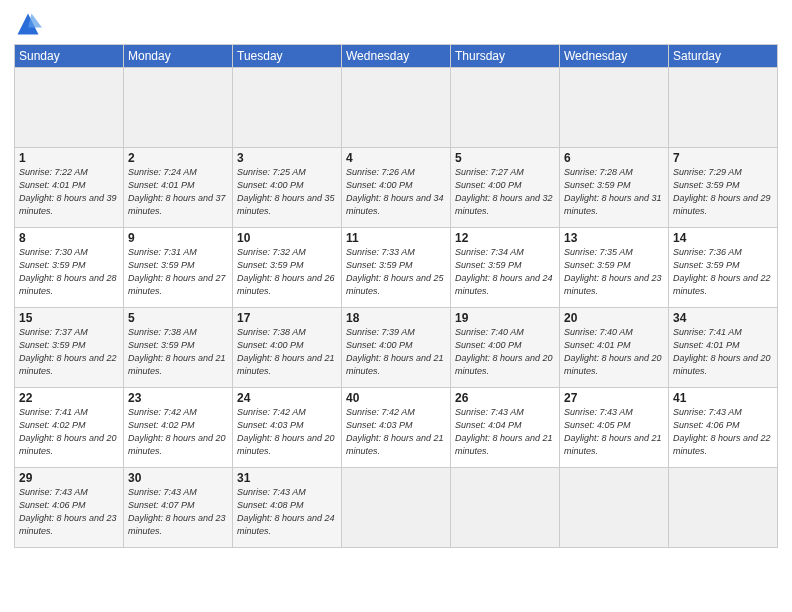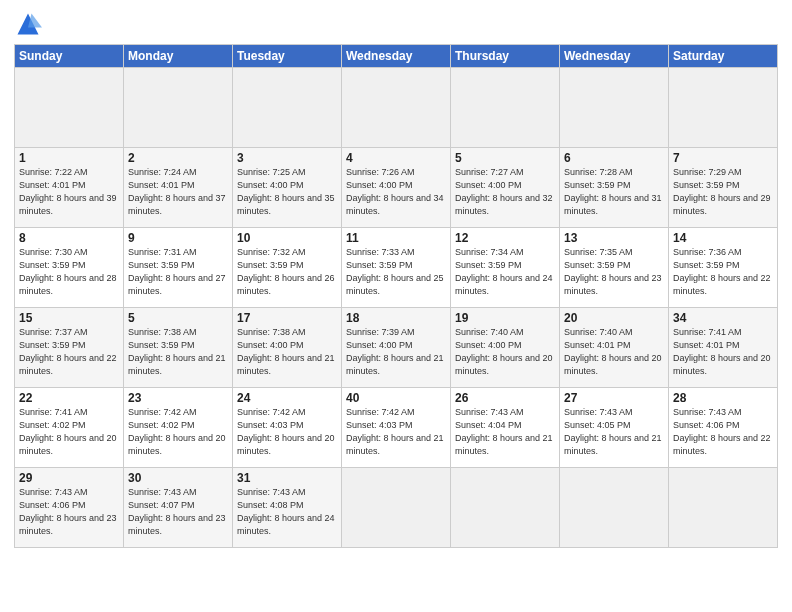--- a/index.html
+++ b/index.html
@@ -59,21 +59,21 @@
     }
     .calendar {
       width: 100%;
       border-collapse: collapse;
       table-layout: fixed;
     }
     .calendar th {
       background: #3a6bc4;
       color: #fff;
       font-size: 12px;
-      font-weight: bold;
+      font-weight: normal;
       padding: 4px 4px;
       text-align: left;
       border: 1px solid #ccc;
     }
     .calendar td {
       border: 1px solid #ccc;
       vertical-align: top;
       padding: 3px 4px;
       font-size: 9.5px;
       color: #333;
@@ -93,20 +93,21 @@
       font-size: 12px;
       font-weight: bold;
       color: #222;
       display: block;
       margin-bottom: 1px;
     }
     .day-info {
       font-size: 9px;
       color: #333;
       line-height: 1.45;
+      font-style: italic;
     }
   </style>
 </head>
 <body>
 
 <div class="page">
   <div class="header">
     <div class="logo">
       <svg class="logo-icon" viewBox="0 0 32 32">
         <polygon points="16,4 28,28 4,28" fill="#2a6dd9"></polygon>
@@ -172,21 +173,21 @@
           <td><span class="day-num">20</span><span class="day-info">Sunrise: 7:40 AM<br>Sunset: 4:01 PM<br>Daylight: 8 hours and 20 minutes.</span></td>
           <td><span class="day-num">34</span><span class="day-info">Sunrise: 7:41 AM<br>Sunset: 4:01 PM<br>Daylight: 8 hours and 20 minutes.</span></td>
         </tr>
         <tr>
           <td><span class="day-num">22</span><span class="day-info">Sunrise: 7:41 AM<br>Sunset: 4:02 PM<br>Daylight: 8 hours and 20 minutes.</span></td>
           <td><span class="day-num">23</span><span class="day-info">Sunrise: 7:42 AM<br>Sunset: 4:02 PM<br>Daylight: 8 hours and 20 minutes.</span></td>
           <td><span class="day-num">24</span><span class="day-info">Sunrise: 7:42 AM<br>Sunset: 4:03 PM<br>Daylight: 8 hours and 20 minutes.</span></td>
           <td><span class="day-num">40</span><span class="day-info">Sunrise: 7:42 AM<br>Sunset: 4:03 PM<br>Daylight: 8 hours and 21 minutes.</span></td>
           <td><span class="day-num">26</span><span class="day-info">Sunrise: 7:43 AM<br>Sunset: 4:04 PM<br>Daylight: 8 hours and 21 minutes.</span></td>
           <td><span class="day-num">27</span><span class="day-info">Sunrise: 7:43 AM<br>Sunset: 4:05 PM<br>Daylight: 8 hours and 21 minutes.</span></td>
-          <td><span class="day-num">28</span><span class="day-info">Sunrise: 7:43 AM<br>Sunset: 4:06 PM<br>Daylight: 8 hours and 22 minutes.</span></td>
+          <td><span class="day-num">41</span><span class="day-info">Sunrise: 7:43 AM<br>Sunset: 4:06 PM<br>Daylight: 8 hours and 22 minutes.</span></td>
         </tr>
         <tr class="alt-row">
           <td><span class="day-num">29</span><span class="day-info">Sunrise: 7:43 AM<br>Sunset: 4:06 PM<br>Daylight: 8 hours and 23 minutes.</span></td>
           <td><span class="day-num">30</span><span class="day-info">Sunrise: 7:43 AM<br>Sunset: 4:07 PM<br>Daylight: 8 hours and 23 minutes.</span></td>
           <td><span class="day-num">31</span><span class="day-info">Sunrise: 7:43 AM<br>Sunset: 4:08 PM<br>Daylight: 8 hours and 24 minutes.</span></td>
           <td class="empty"></td>
           <td class="empty"></td>
           <td class="empty"></td>
           <td class="empty"></td>
         </tr>

